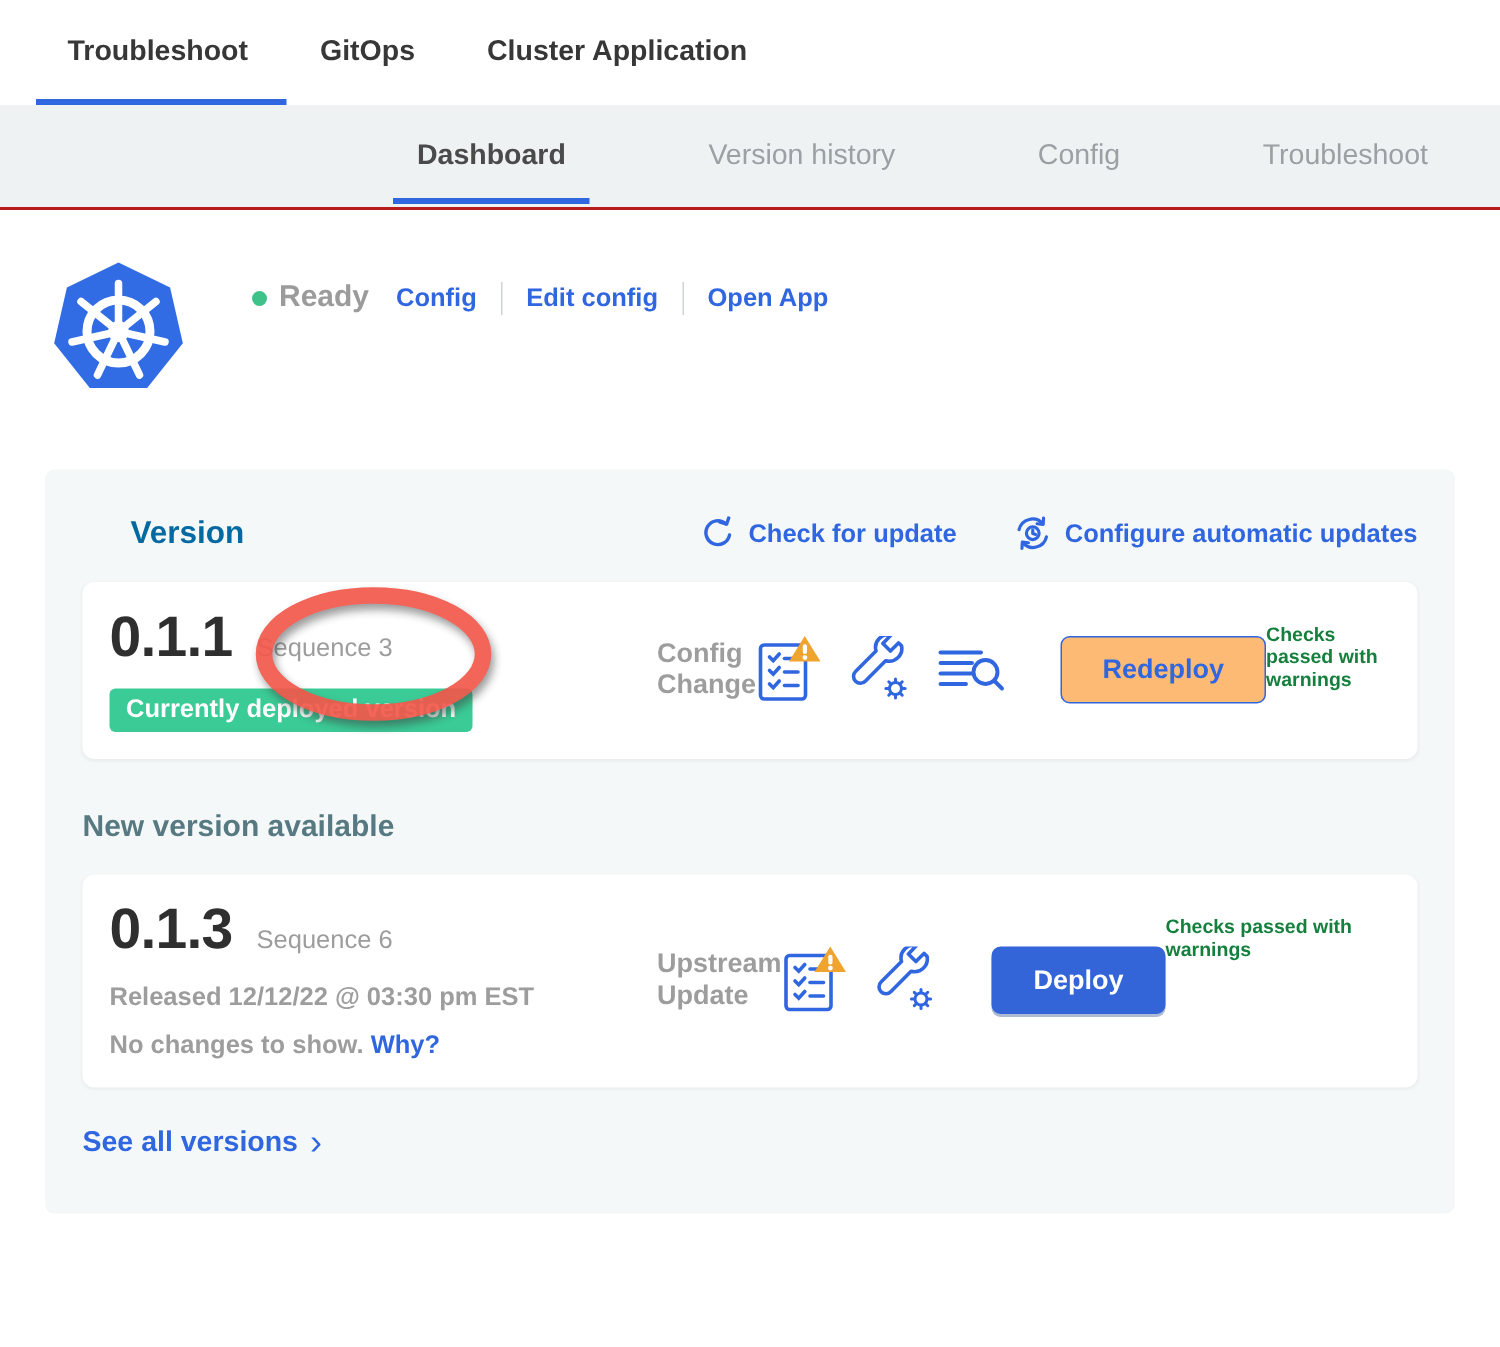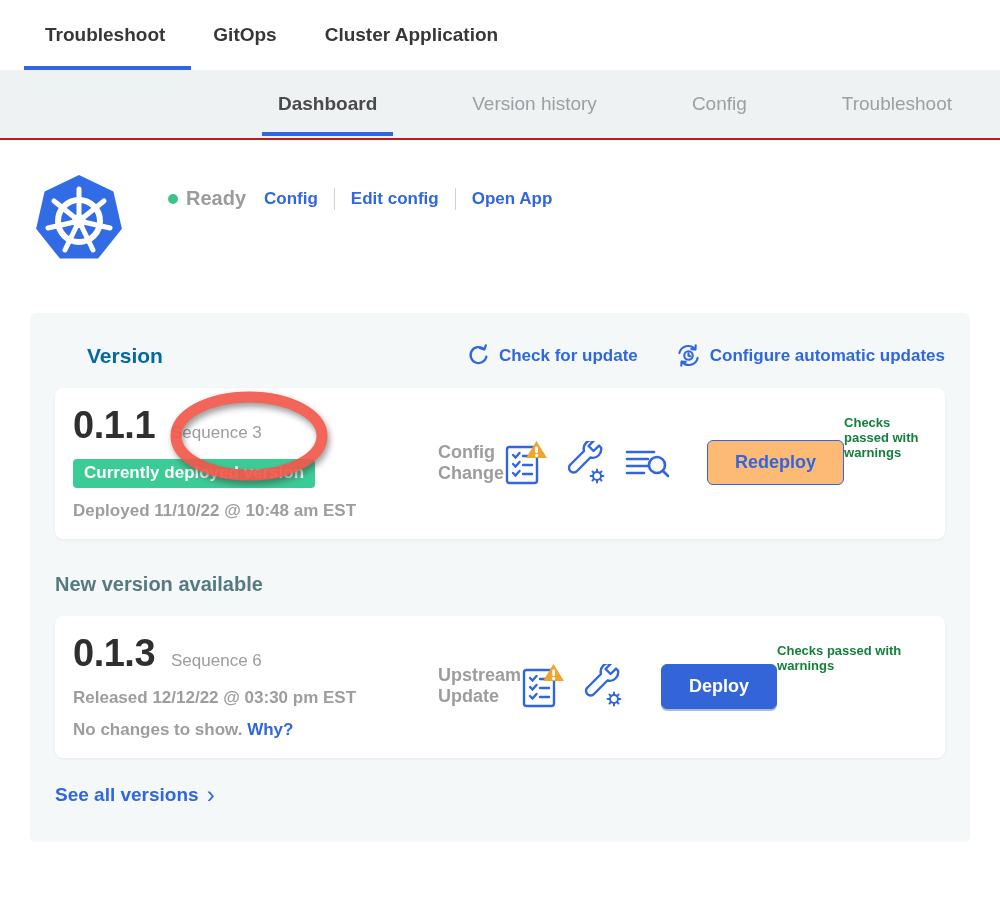--- a/index.html
+++ b/index.html
@@ -149,21 +149,20 @@
   <div class="card">
     <div class="card-left">
       <div class="ver-row">
         <span class="ver-num">0.1.1</span>
         <span class="ver-seq">Sequence 3</span>
         <svg class="annotation-svg" width="176" height="104" viewBox="0 0 176 104">
           <ellipse cx="88" cy="50" rx="73" ry="39" fill="none" stroke="#f2574b" stroke-width="11" opacity="0.92" style="filter: drop-shadow(2px 4px 3px rgba(60,60,60,0.55));"></ellipse>
         </svg>
       </div>
       <div class="deployed-badge">Currently deployed version</div>
-      <div class="muted-line">Deployed 11/10/22 @ 10:48 am EST</div>
     </div>
     <div class="card-right">
       <div class="right-row">
         <span class="source-label">Config Change</span>
         <div class="icon-group">
           <svg class="check-icon" width="44" height="46" viewBox="0 0 44 46">
             <rect x="3" y="7" width="30" height="36" rx="2.5" fill="none" stroke="#3066e0" stroke-width="2.4"></rect>
             <g stroke="#3066e0" stroke-width="2.4" stroke-linecap="round" fill="none">
               <polyline points="9,15 11.5,17.5 15.5,13"></polyline>
               <line x1="19" y1="16" x2="28" y2="16"></line>

